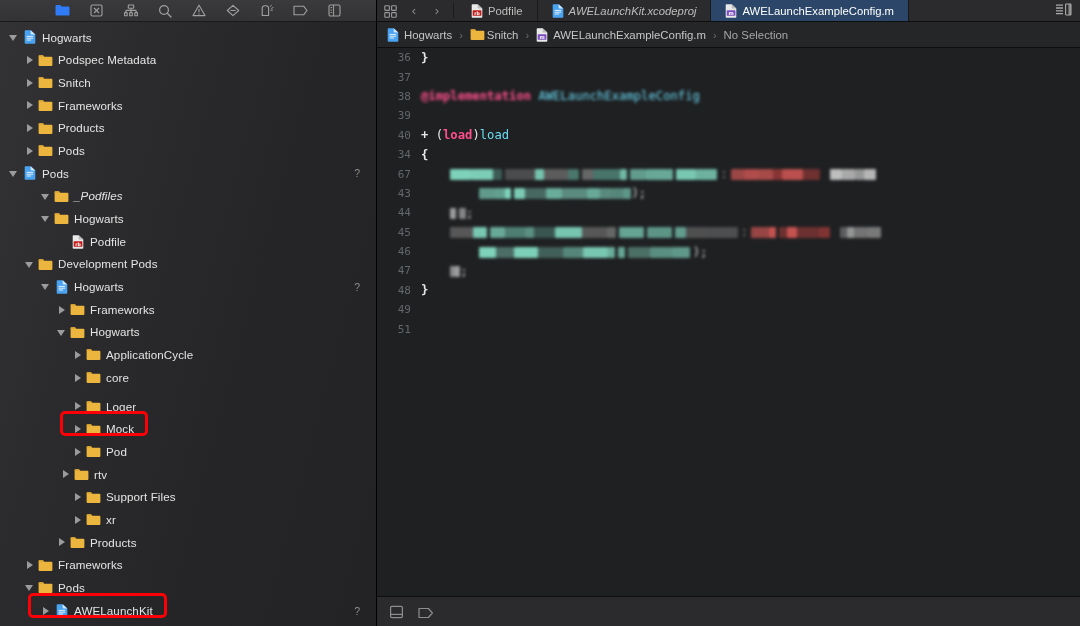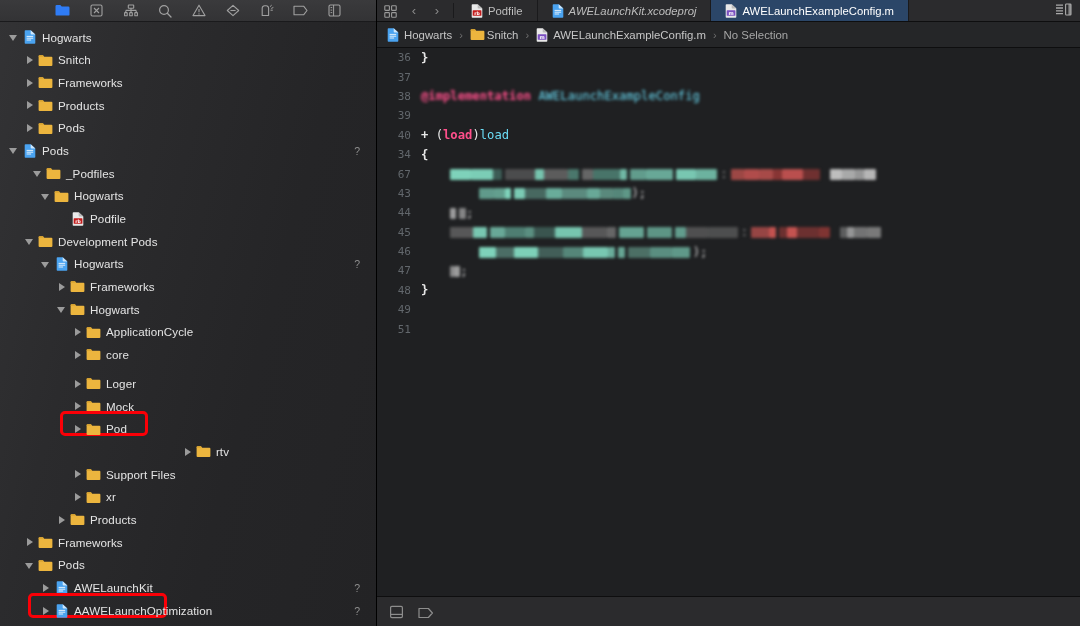--- a/index.html
+++ b/index.html
@@ -237,20 +237,30 @@
           <span class="lbl">Hogwarts</span>
         </div>
         <div class="row" style="padding-left: 24px;">
           <span class="tw closed"></span>
           <span class="ic">
             <svg width="15" height="13" viewBox="0 0 15 13">
               <path d="M0.6 2.3 A1 1 0 0 1 1.6 1.3h3.3l1.3 1.5h7.2a1 1 0 0 1 1 1v7.2a1 1 0 0 1-1 1H1.6a1 1 0 0 1-1-1z" fill="#ecb53e"></path>
               <path d="M0.6 2.3 A1 1 0 0 1 1.6 1.3h3.3l1.3 1.5H0.6z" fill="#d9a430"></path>
             </svg>
           </span>
+          <span class="lbl">Podspec Metadata</span>
+        </div>
+        <div class="row" style="padding-left: 24px;">
+          <span class="tw closed"></span>
+          <span class="ic">
+            <svg width="15" height="13" viewBox="0 0 15 13">
+              <path d="M0.6 2.3 A1 1 0 0 1 1.6 1.3h3.3l1.3 1.5h7.2a1 1 0 0 1 1 1v7.2a1 1 0 0 1-1 1H1.6a1 1 0 0 1-1-1z" fill="#ecb53e"></path>
+              <path d="M0.6 2.3 A1 1 0 0 1 1.6 1.3h3.3l1.3 1.5H0.6z" fill="#d9a430"></path>
+            </svg>
+          </span>
           <span class="lbl">Snitch</span>
         </div>
         <div class="row" style="padding-left: 24px;">
           <span class="tw closed"></span>
           <span class="ic">
             <svg width="15" height="13" viewBox="0 0 15 13">
               <path d="M0.6 2.3 A1 1 0 0 1 1.6 1.3h3.3l1.3 1.5h7.2a1 1 0 0 1 1 1v7.2a1 1 0 0 1-1 1H1.6a1 1 0 0 1-1-1z" fill="#ecb53e"></path>
               <path d="M0.6 2.3 A1 1 0 0 1 1.6 1.3h3.3l1.3 1.5H0.6z" fill="#d9a430"></path>
             </svg>
           </span>
@@ -281,21 +291,21 @@
           <span class="ic">
             <svg width="12" height="14" viewBox="0 0 12 14">
               <path d="M0.7 1.1 A.8.8 0 0 1 1.5.3h5.2L11.3 4.6V12.9a.8.8 0 0 1-.8.8H1.5a.8.8 0 0 1-.8-.8z" fill="#4aa3f0"></path>
               <path d="M6.7 .3 L11.3 4.6 H7.5a.8.8 0 0 1-.8-.8z" fill="#cfe7fb"></path>
               <path d="M2.6 6.4 H9.2 M2.6 8.2 H9.2 M2.6 10 H7.1" stroke="#ffffff" stroke-width=".9" opacity=".92"></path>
             </svg>
           </span>
           <span class="lbl">Pods</span>
           <span class="help-q">?</span>
         </div>
-        <div class="row" style="padding-left: 32px;">
+        <div class="row" style="padding-left: 40px; font-style: italic;">
           <span class="tw open"></span>
           <span class="ic">
             <svg width="15" height="13" viewBox="0 0 15 13">
               <path d="M0.6 2.3 A1 1 0 0 1 1.6 1.3h3.3l1.3 1.5h7.2a1 1 0 0 1 1 1v7.2a1 1 0 0 1-1 1H1.6a1 1 0 0 1-1-1z" fill="#ecb53e"></path>
               <path d="M0.6 2.3 A1 1 0 0 1 1.6 1.3h3.3l1.3 1.5H0.6z" fill="#d9a430"></path>
             </svg>
           </span>
           <span class="lbl">_Podfiles</span>
         </div>
         <div class="row" style="padding-left: 40px;">
@@ -406,21 +416,21 @@
         <div class="row" style="padding-left: 72px;">
           <span class="tw closed"></span>
           <span class="ic">
             <svg width="15" height="13" viewBox="0 0 15 13">
               <path d="M0.6 2.3 A1 1 0 0 1 1.6 1.3h3.3l1.3 1.5h7.2a1 1 0 0 1 1 1v7.2a1 1 0 0 1-1 1H1.6a1 1 0 0 1-1-1z" fill="#ecb53e"></path>
               <path d="M0.6 2.3 A1 1 0 0 1 1.6 1.3h3.3l1.3 1.5H0.6z" fill="#d9a430"></path>
             </svg>
           </span>
           <span class="lbl">Pod</span>
         </div>
-        <div class="row" style="padding-left: 45px; justify-content: center;">
+        <div class="row" style="padding-left: 60px;">
           <span class="tw closed"></span>
           <span class="ic">
             <svg width="15" height="13" viewBox="0 0 15 13">
               <path d="M0.6 2.3 A1 1 0 0 1 1.6 1.3h3.3l1.3 1.5h7.2a1 1 0 0 1 1 1v7.2a1 1 0 0 1-1 1H1.6a1 1 0 0 1-1-1z" fill="#ecb53e"></path>
               <path d="M0.6 2.3 A1 1 0 0 1 1.6 1.3h3.3l1.3 1.5H0.6z" fill="#d9a430"></path>
             </svg>
           </span>
           <span class="lbl">rtv</span>
         </div>
         <div class="row" style="padding-left: 72px;">

